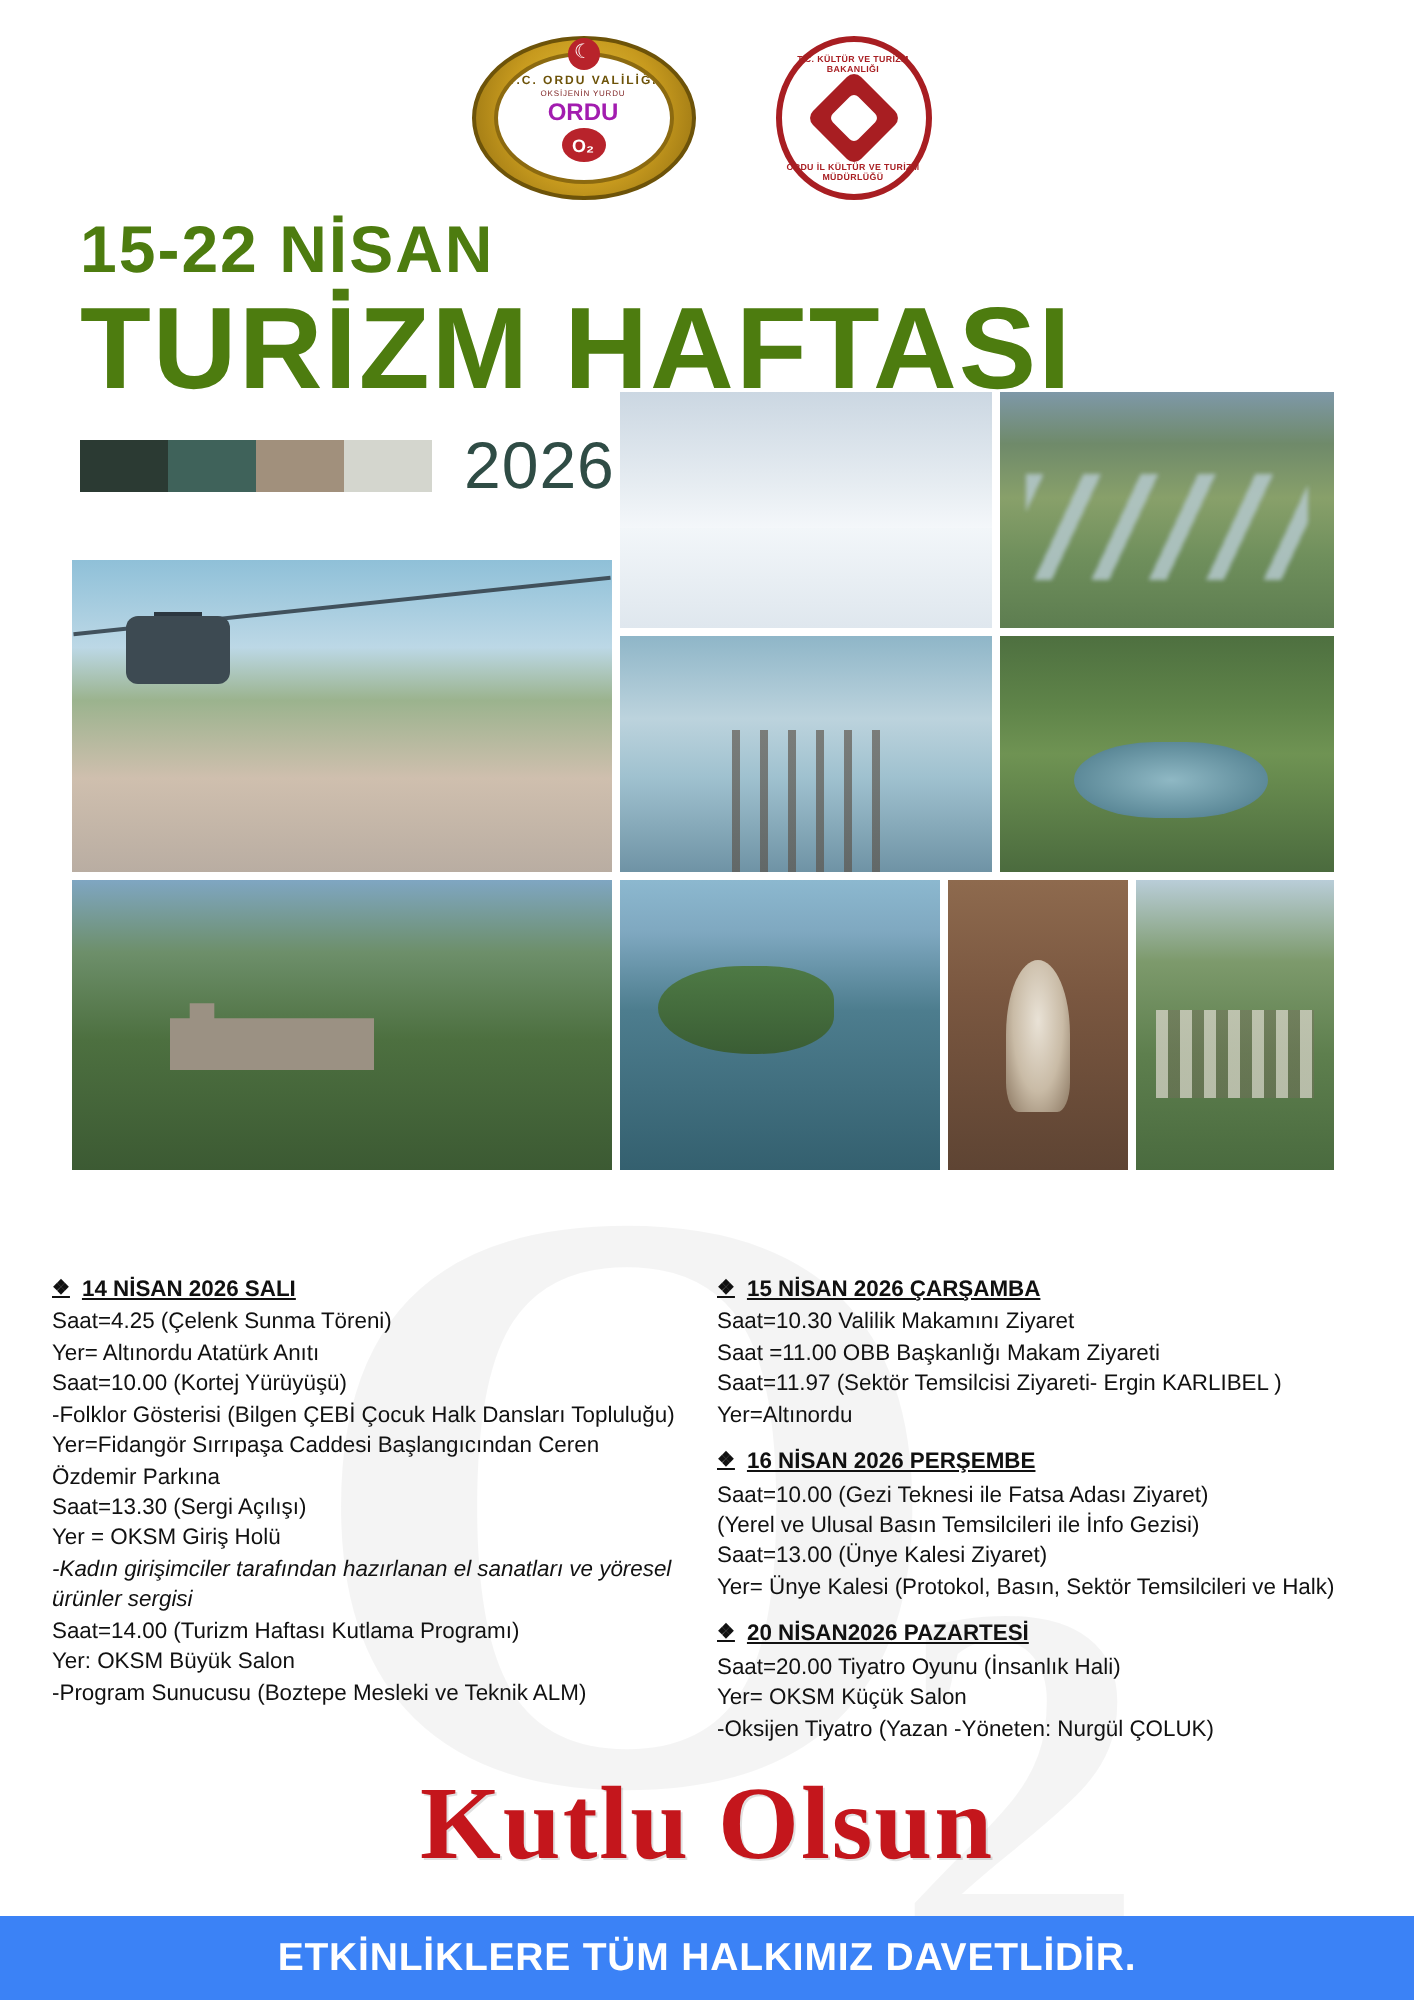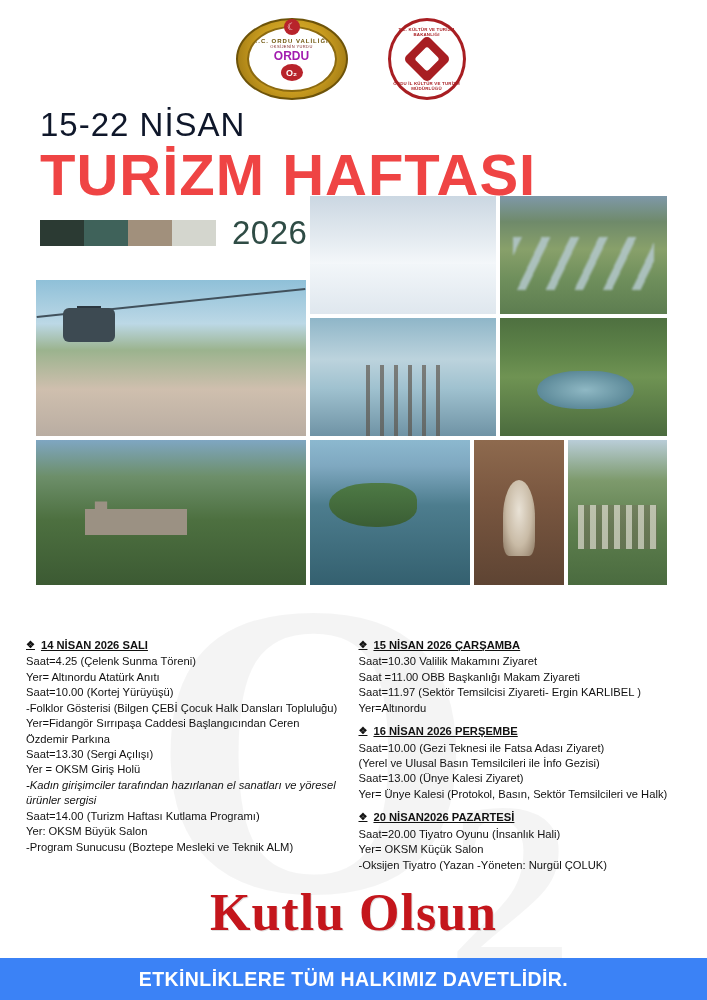--- a/index.html
+++ b/index.html
@@ -110,25 +110,25 @@
   .logo-kultur .ktxt-top, .logo-kultur .ktxt-bot {
     position: absolute; left: 0; right: 0; text-align: center;
     font-size: 4.4px; color: #a81e22; font-weight: bold; letter-spacing: .2px;
   }
   .logo-kultur .ktxt-top { top: 6px; }
   .logo-kultur .ktxt-bot { bottom: 6px; }
 
   
   .title-block { padding: 4px 0 0 40px; }
   .kicker {
-    font-size: 33px; font-weight: normal; color: #0f172a;
+    font-size: 33px; font-weight: bold; color: #4d7c0f;
     letter-spacing: 1px; line-height: 1.05;
   }
   .headline {
-    font-size: 58px; font-weight: bold; color: #ef4444;
+    font-size: 58px; font-weight: bold; color: #4d7c0f;
     letter-spacing: 1px; line-height: 1.02; margin-top: 2px;
   }
 
   .swatch-row {
     display: flex; align-items: center; gap: 0;
     padding: 10px 0 0 40px;
   }
   .swatch { width: 44px; height: 26px; }
   .year {
     font-size: 33px; font-weight: normal; color: #2f4c45;

